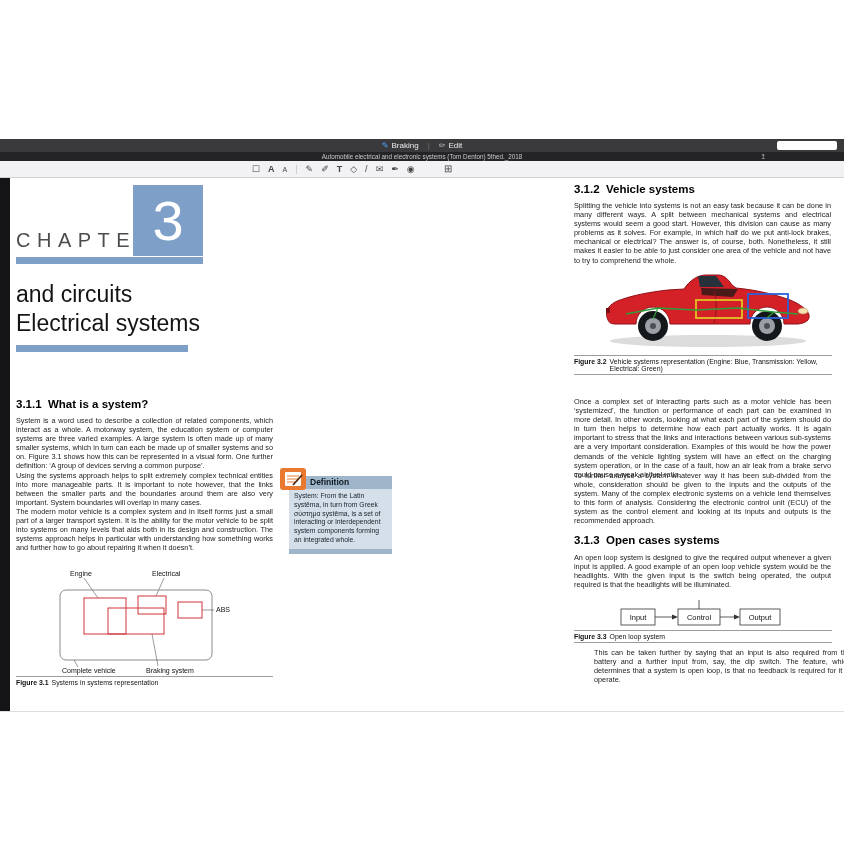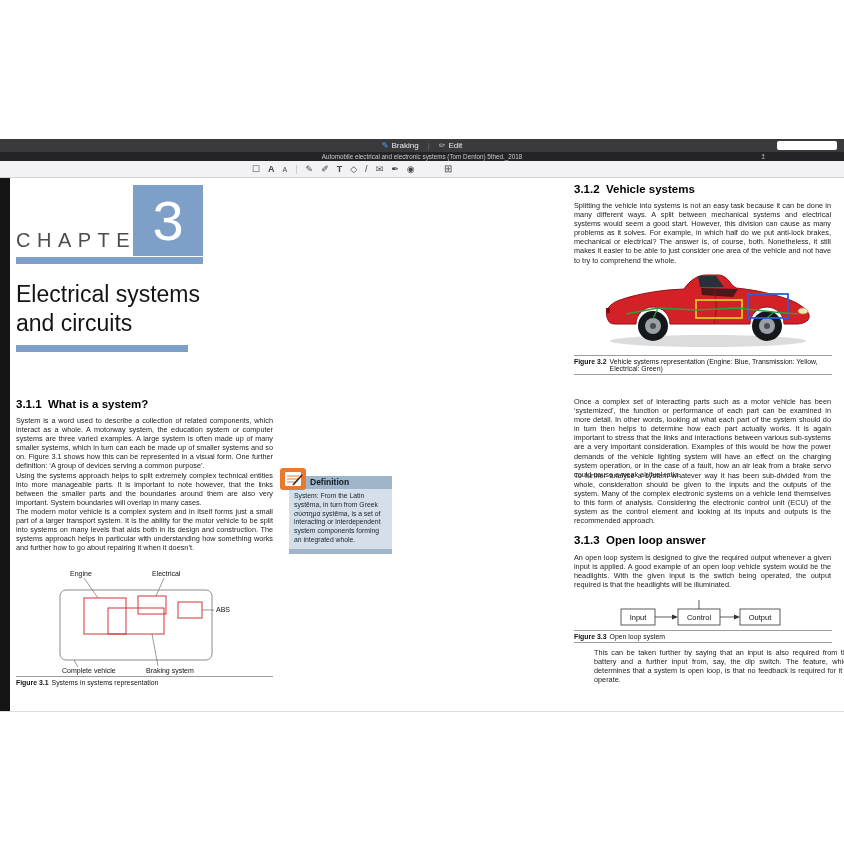--- a/index.html
+++ b/index.html
@@ -134,22 +134,22 @@
 
   <div class="sidebar-strip"></div>
   <div class="bottom-line"></div>
 
   <div class="abs chapter-label">CHAPTER</div>
   <div class="abs chapter-box">
     <span>3</span>
   </div>
   <div class="abs bar bar1"></div>
   <div class="abs page-title">
+    <div>and circuits</div>
     <div>Electrical systems</div>
-    <div>and circuits</div>
   </div>
   <div class="abs bar bar2"></div>
 
   <div class="abs h-sub sec311">3.1.1  What is a system?</div>
 
   <div class="abs body lbody">
     <p>System is a word used to describe a collection of related components, which interact as a whole. A motorway system, the education system or computer systems are three varied examples. A large system is often made up of many smaller systems, which in turn can each be made up of smaller systems and so on. Figure 3.1 shows how this can be represented in a visual form. One further definition: ‘A group of devices serving a common purpose’.</p>
     <p>Using the systems approach helps to split extremely complex technical entities into more manageable parts. It is important to note however, that the links between the smaller parts and the boundaries around them are also very important. System boundaries will overlap in many cases.</p>
     <p>The modern motor vehicle is a complex system and in itself forms just a small part of a larger transport system. It is the ability for the motor vehicle to be split into systems on many levels that aids both in its design and construction. The systems approach helps in particular with understanding how something works and further how to go about repairing it when it doesn’t.</p>
   </div>
@@ -217,21 +217,21 @@
   </svg>
 
   <div class="abs caption cap-bottom fig2cap">
     <b>Figure 3.2</b>
       <span>Vehicle systems representation (Engine: Blue, Transmission: Yellow, Electrical: Green)</span>
   </div>
 
   <div class="abs body rp2">Once a complex set of interacting parts such as a motor vehicle has been ‘systemized’, the function or performance of each part can be examined in more detail. In other words, looking at what each part of the system should do in turn then helps to determine how each part actually works. It is again important to stress that the links and interactions between various sub-systems are a very important consideration. Examples of this would be how the power demands of the vehicle lighting system will have an effect on the charging system operation, or in the case of a fault, how an air leak from a brake servo could cause a weak air/fuel ratio.</div>
   <div class="abs body rp3">To further analyse a system whatever way it has been sub-divided from the whole, consideration should be given to the inputs and the outputs of the system. Many of the complex electronic systems on a vehicle lend themselves to this form of analysis. Considering the electronic control unit (ECU) of the system as the control element and looking at its inputs and outputs is the recommended approach.</div>
 
-  <div class="abs h-sub sec313">3.1.3  Open loop answer</div>
+  <div class="abs h-sub sec313">3.1.3  Open cases systems</div>
   <div class="abs body rp4">An open loop system is designed to give the required output whenever a given input is applied. A good example of an open loop vehicle system would be the headlights. With the given input is the switch being operated, the output required is that the headlights will be illuminated.</div>
 
   <svg class="abs fig3svg" width="180" height="30" viewBox="0 0 180 30">
     <line x1="79" y1="1" x2="79" y2="10" stroke="#333" stroke-width="0.8"></line>
     <rect x="1" y="10" width="34" height="16" fill="#ffffff" stroke="#333" stroke-width="0.8"></rect>
     <rect x="58" y="10" width="42" height="16" fill="#ffffff" stroke="#333" stroke-width="0.8"></rect>
     <rect x="120" y="10" width="40" height="16" fill="#ffffff" stroke="#333" stroke-width="0.8"></rect>
     <line x1="35" y1="18" x2="52" y2="18" stroke="#333" stroke-width="0.8"></line>
     <polygon points="58,18 52,15.5 52,20.5" fill="#333"></polygon>
     <line x1="100" y1="18" x2="114" y2="18" stroke="#333" stroke-width="0.8"></line>

